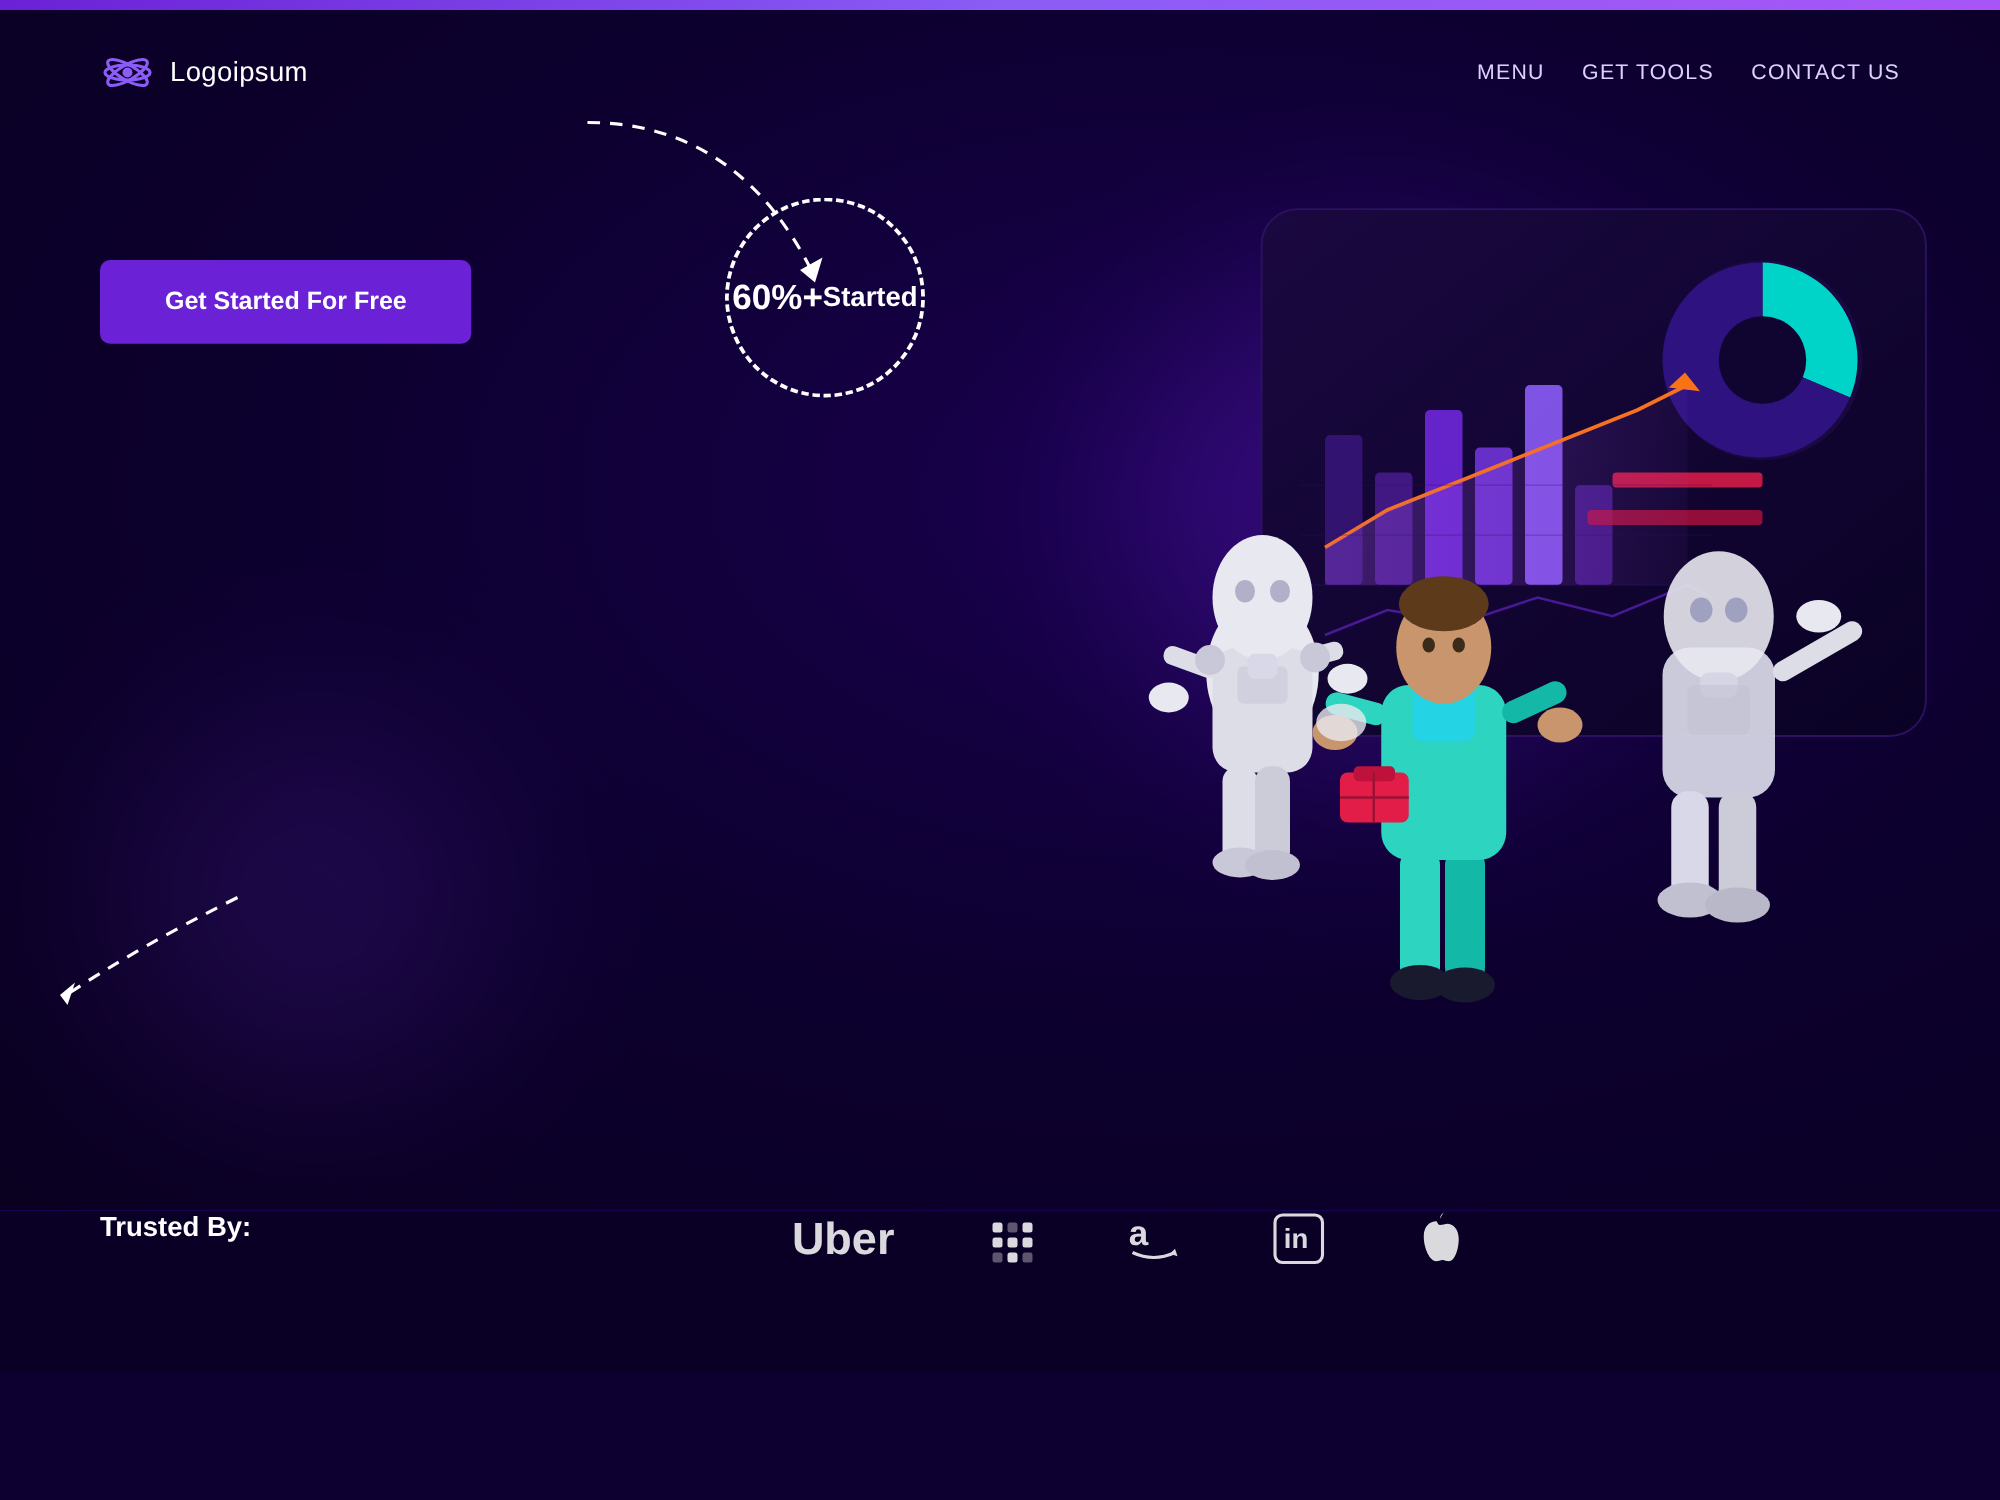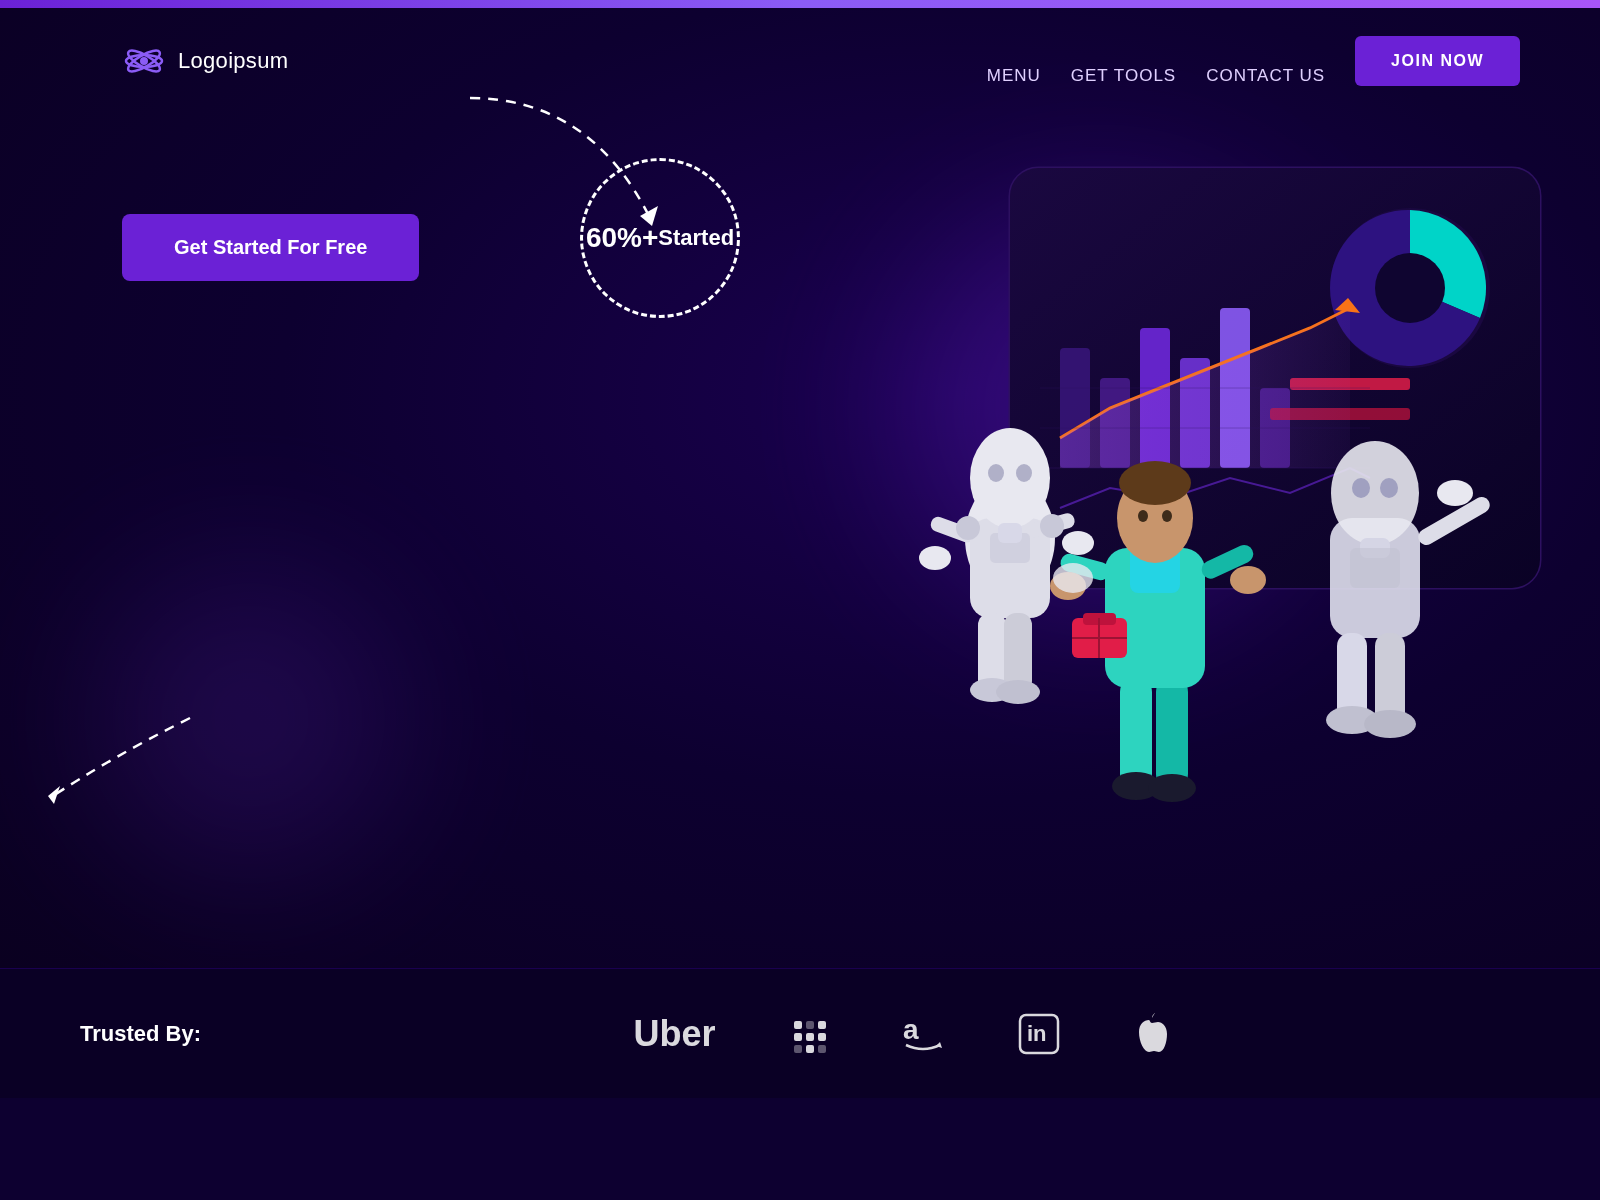--- a/index.html
+++ b/index.html
@@ -17,21 +17,20 @@
       background: linear-gradient(90deg, #6b21d6, #8b5cf6, #a855f7);
     }
 
     
     .hero {
       position: relative;
       width: 100%;
       height: 960px;
       background: radial-gradient(ellipse at 60% 40%, #1a0050 0%, #0d0030 50%, #0a0020 100%);
       overflow: hidden;
-      padding-left: 42px;
     }
 
     
     .header {
       display: flex;
       align-items: center;
       justify-content: space-between;
       padding: 28px 80px;
       position: relative;
       z-index: 10;
@@ -172,21 +171,21 @@
       top: 80px;
       width: 900px;
       height: 820px;
     }
 
     
     .trusted-section {
       height: 130px;
       background: #0a0025;
       display: flex;
-      align-items: center;
+      align-items: flex-start;
       padding: 0 80px;
       gap: 0;
       border-top: 1px solid #1a0050;
     }
 
     .trusted-label {
       color: #ffffff;
       font-size: 22px;
       font-weight: 700;
       margin-right: 80px;
@@ -255,21 +254,20 @@
         <ellipse cx="22" cy="22" rx="18" ry="6" fill="none" stroke="#8b5cf6" stroke-width="2.5" transform="rotate(-30 22 22)"></ellipse>
         <circle cx="22" cy="22" r="4" fill="#8b5cf6"></circle>
       </svg>
       <span class="logo-text">Logoipsum</span>
     </div>
 
     <nav class="nav">
       <a class="nav-link">MENU</a>
       <a class="nav-link">GET TOOLS</a>
       <a class="nav-link">CONTACT US</a>
-      <button class="join-btn">JOIN NOW</button>
     </nav>
   </header>
 
   <svg class="dashed-path-top" width="280" height="160" viewBox="0 0 280 160">
     <path d="M 40 10 Q 160 10 220 130" stroke="white" stroke-width="2.5" stroke-dasharray="10,8" fill="none"></path>
 
     <polygon points="210,128 228,118 222,138" fill="white"></polygon>
   </svg>
 
   <div class="profit-badge">

